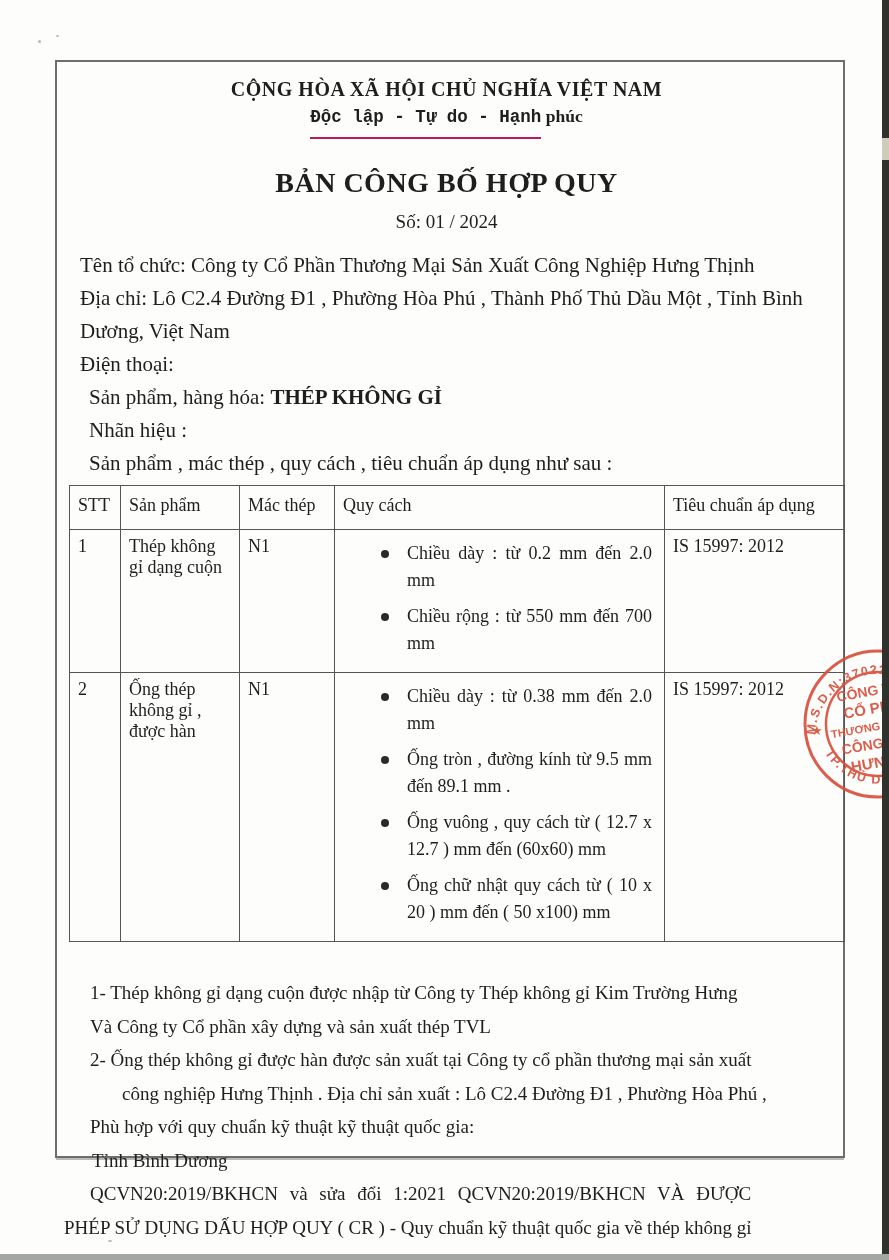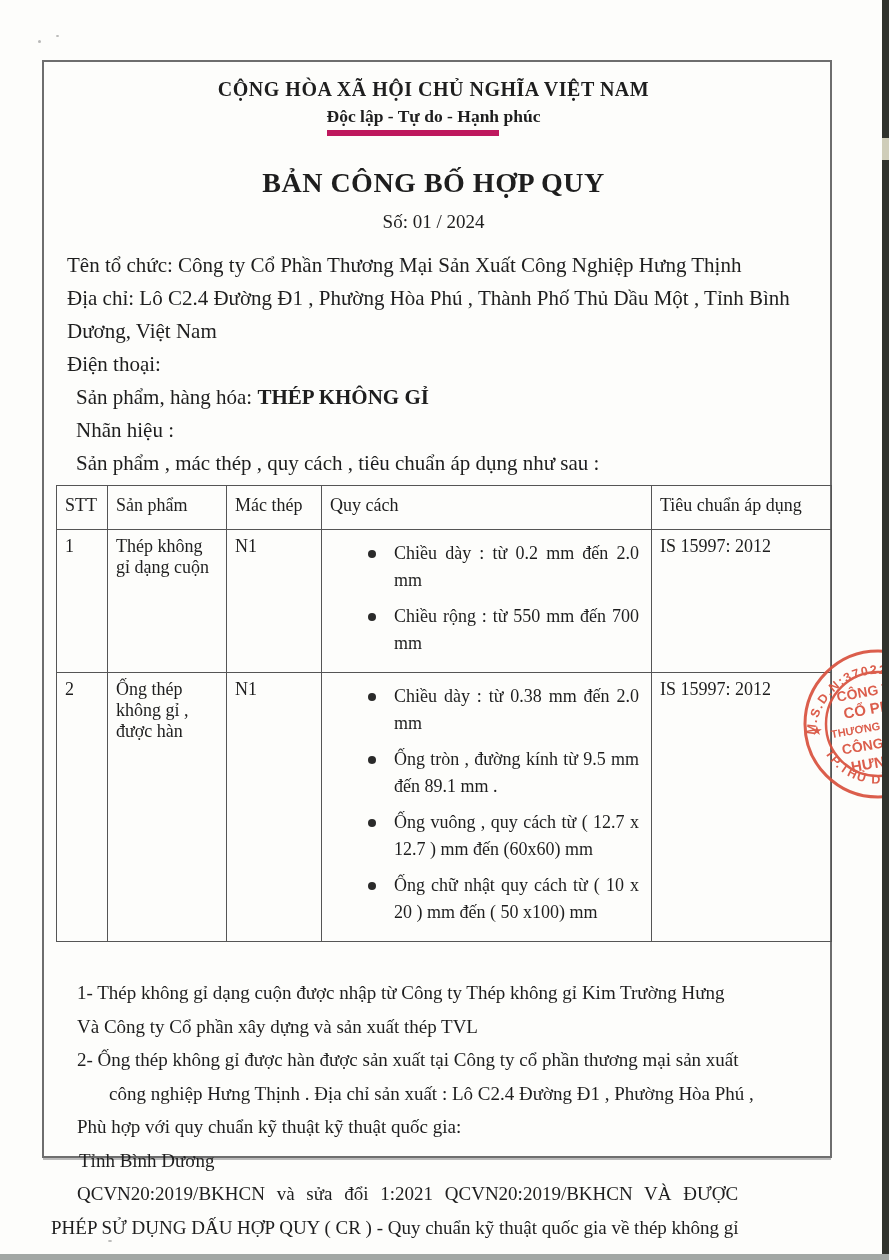--- a/index.html
+++ b/index.html
@@ -11,31 +11,31 @@
   }
   .page{position:absolute;inset:0;overflow:hidden;}
   
   .scan-edge-right{position:absolute;top:0;right:0;width:7px;height:1260px;background:#30332d;}
   .scan-edge-right::after{content:"";position:absolute;top:138px;left:0;width:7px;height:22px;background:#cfcdb9;}
   .scan-edge-bottom{position:absolute;left:0;top:1254px;width:889px;height:6px;background:#a2a7a4;}
   .speck{position:absolute;background:#8a8a8a;border-radius:50%;opacity:.6;}
 
   
   .doc-frame{
-    position:absolute;left:42px;top:60px;width:790px;height:1098px;
+    position:absolute;left:55px;top:60px;width:790px;height:1098px;
     border:2px solid #6e6e6e;background:transparent;
     box-shadow:0 3px 0 -1px #b9b9b9;
     box-sizing:border-box;
   }
   .doc-inner{padding:14px 14px 0 7px;}
 
   .center{text-align:center;}
   .national-title{font-weight:bold;font-size:20px;letter-spacing:.5px;margin-top:2px;}
   .motto{font-weight:bold;font-size:17.5px;margin-top:5px;}
-  .motto .u{border-bottom:6px solid #be185d;padding-bottom:4px;}
+  .motto .u{border-bottom:2px solid #be185d;padding-bottom:10px;font-family:Liberation Mono, monospace;}
   .doc-title{font-weight:bold;font-size:28px;letter-spacing:.5px;margin-top:40px;}
   .doc-number{font-size:19px;margin-top:12px;}
 
   .info{margin-top:16px;font-size:21px;line-height:33px;}
   .info p{margin:0 0 0 16px;}
   .info p.sub{margin-left:25px;}
   .bold{font-weight:bold;}
 
   
   table.products{

